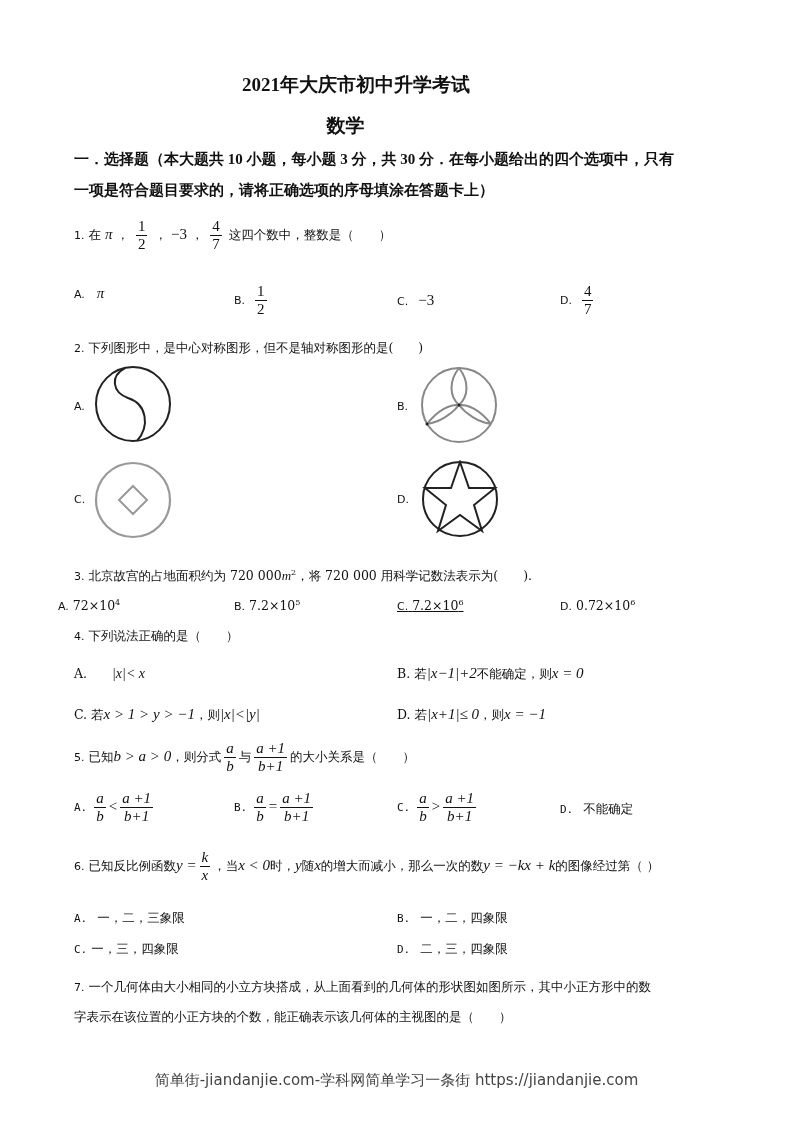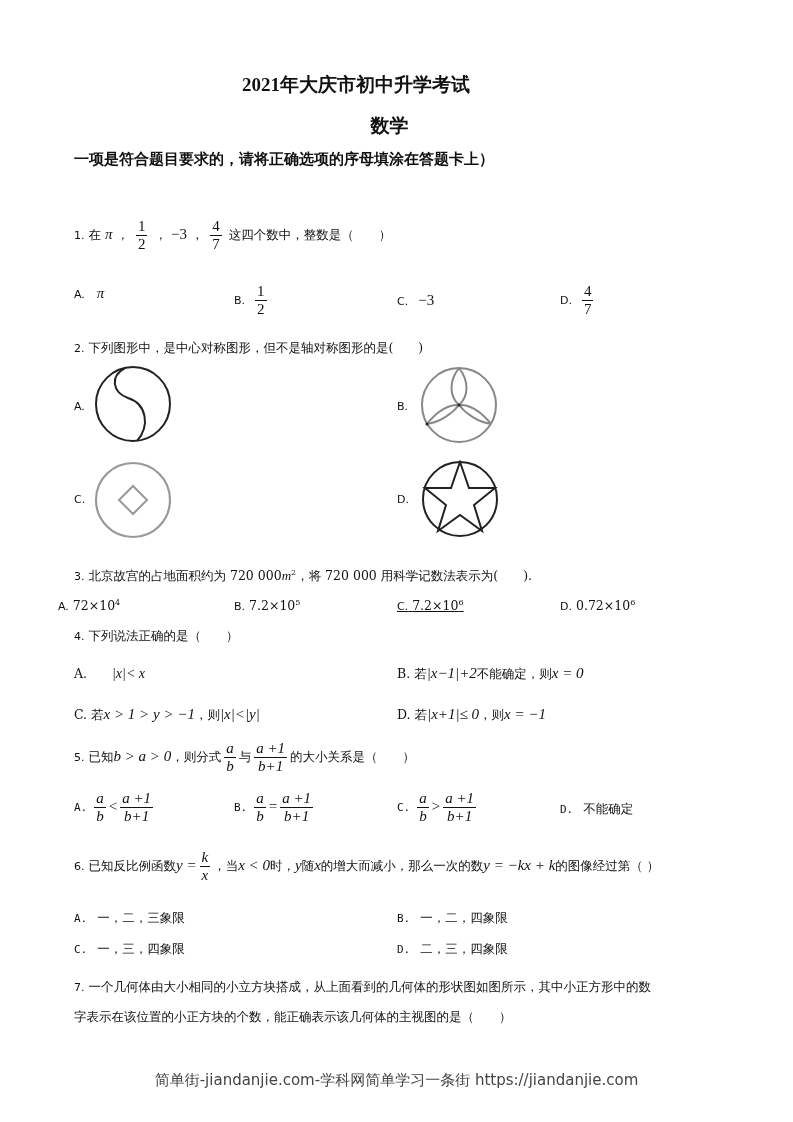--- a/index.html
+++ b/index.html
@@ -2,21 +2,21 @@
 <html><head>
 <meta charset="utf-8">
 <style>
   html, body { margin:0; padding:0; background:#ffffff; }
   body { width:793px; height:1122px; position:relative; overflow:hidden;
          font-family: "DejaVu Serif", "Liberation Serif", serif; color:#111; }
   .abs { position:absolute; }
   .title { left:0; width:712px; text-align:center; font-weight:bold; font-size:19px; top:72px;
            font-family:"Liberation Serif","DejaVu Serif",serif; }
   .subtitle { left:0; width:691px; text-align:center; font-weight:bold; font-size:19px; top:113px;
-           font-family:"Liberation Serif","DejaVu Serif",serif;padding-left:44px; }
+           font-family:"Liberation Serif","DejaVu Serif",serif; }
   .section { left:74px; width:660px; font-weight:bold; font-size:15px; line-height:31px; top:144px;
            font-family:"Liberation Serif","DejaVu Serif",serif; }
   .q { left:74px; font-size:12.5px; white-space:nowrap; }
   .opt { font-size:12.5px; white-space:nowrap; }
   .lbl { font-family:"DejaVu Sans","Liberation Sans",sans-serif; font-size:11px; }
   .m { font-family:"Liberation Serif","DejaVu Serif",serif; font-style:italic; font-size:15px; }
   .mn { font-family:"Liberation Serif","DejaVu Serif",serif; font-size:15px; }
   .frac { display:inline-flex; flex-direction:column; align-items:center; vertical-align:middle;
           font-family:"Liberation Serif","DejaVu Serif",serif; font-size:15px; line-height:17px; margin:0 3px; }
   .frac .num { border-bottom:1px solid #111; padding:0 2px; }
@@ -27,20 +27,21 @@
             font-family:"DejaVu Sans","Liberation Sans",sans-serif; }
   sup { font-size:8px; }
 </style>
 </head>
 <body>
 
 <div class="abs title">2021年大庆市初中升学考试</div>
 <div class="abs subtitle">数学</div>
 
 <div class="abs section">
+  <div>一．选择题（本大题共 10 小题，每小题 3 分，共 30 分．在每小题给出的四个选项中，只有</div>
   <div>一项是符合题目要求的，请将正确选项的序母填涂在答题卡上）</div>
 </div>
 
 <div class="abs q" style="top:218px;">
   <span class="lbl">1.</span>
   <span>在</span>
   <span class="m">π</span>
   <span>，</span>
   <span class="frac">
       <span class="num">1</span>
@@ -221,21 +222,21 @@
 <div class="abs opt" style="top:910px; left:74px;">
   <span style="font-family:'DejaVu Sans Mono',monospace;font-size:11px">A.</span>
   <span style="margin-left:6px">一，二，三象限</span>
 </div>
 <div class="abs opt" style="top:910px; left:397px;">
   <span style="font-family:'DejaVu Sans Mono',monospace;font-size:11px">B.</span>
   <span style="margin-left:6px">一，二，四象限</span>
 </div>
 <div class="abs opt" style="top:941px; left:74px;">
   <span style="font-family:'DejaVu Sans Mono',monospace;font-size:11px">C.</span>
-  <span style="margin-left:6px">一，三，四象限</span>
+  <span style="">一，三，四象限</span>
 </div>
 <div class="abs opt" style="top:941px; left:397px;">
   <span style="font-family:'DejaVu Sans Mono',monospace;font-size:11px">D.</span>
   <span style="margin-left:6px">二，三，四象限</span>
 </div>
 
 <div class="abs q" style="top:972px; line-height:29px;">
   <div><span class="lbl">7.</span> <span>一个几何体由大小相同的小立方块搭成，从上面看到的几何体的形状图如图所示，其中小正方形中的数</span></div>
   <div>字表示在该位置的小正方块的个数，能正确表示该几何体的主视图的是（　　）</div>
 </div>

